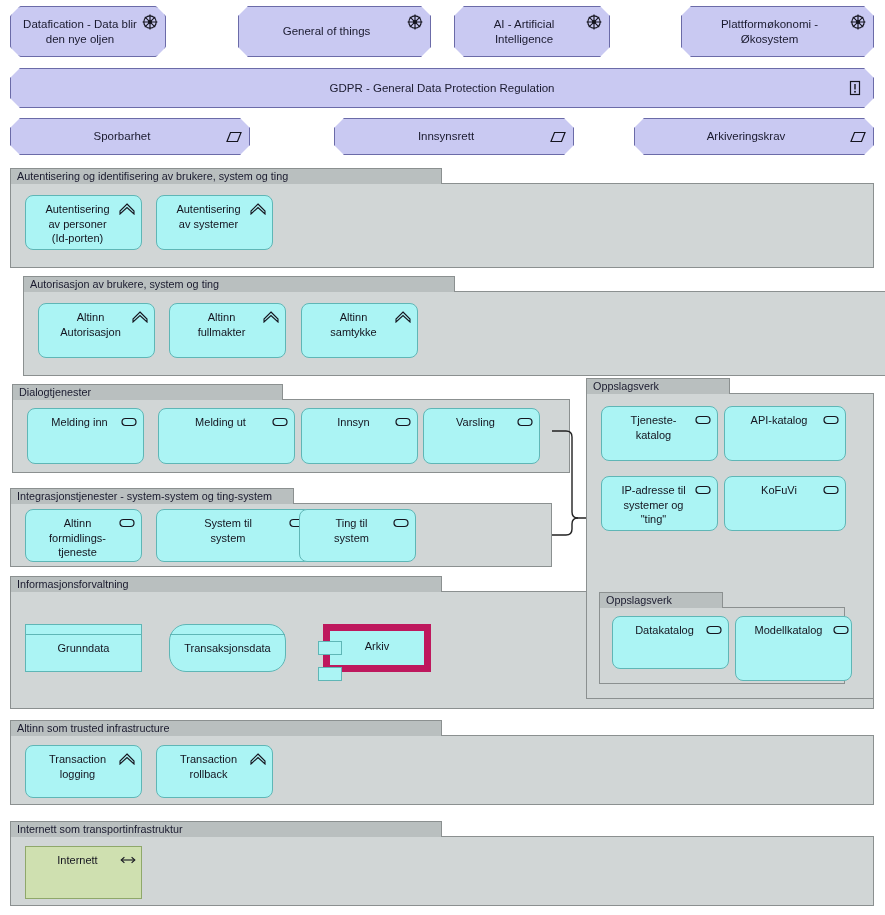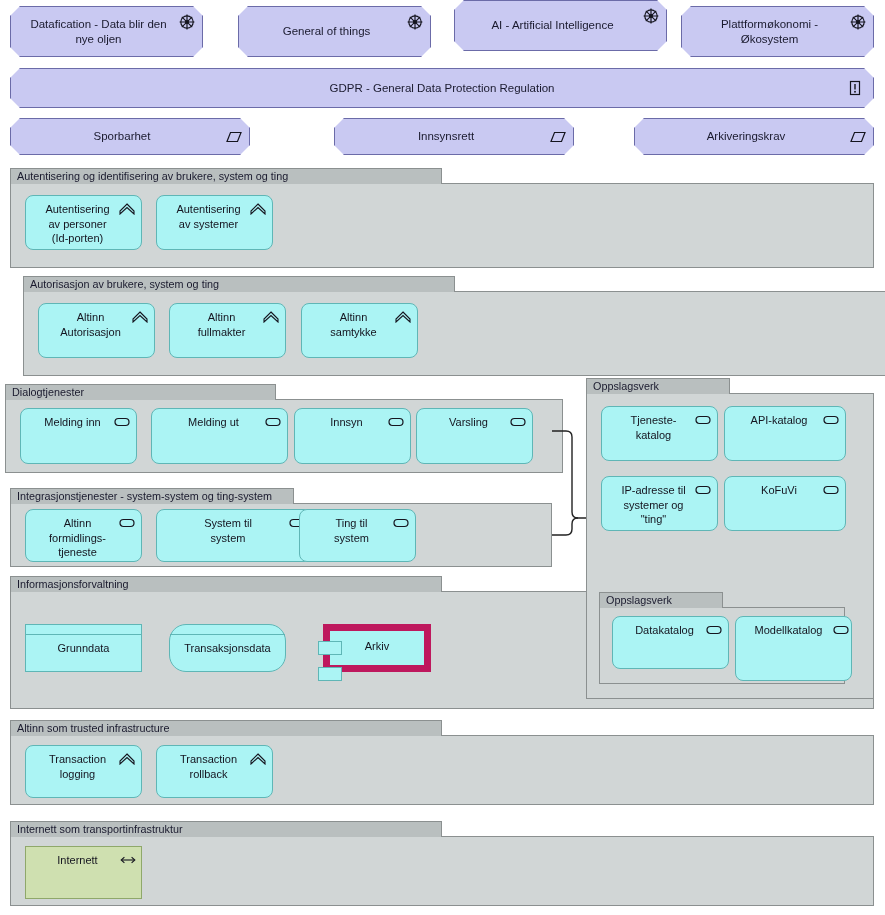--- a/index.html
+++ b/index.html
@@ -77,21 +77,21 @@
   .comp .nub.n1{top:10px;}
   .comp .nub.n2{top:36px;}
 
   svg.conn{position:absolute;left:0;top:0;width:885px;height:915px;pointer-events:none;}
 </style>
 </head>
 <body>
 
 <div id="canvas">
 
-  <div class="octa" style="left:10px;top:6px;width:193px;height:51px;">
+  <div class="octa" style="left:10px;top:6px;width:156px;height:51px;border-radius:11px;">
     <span class="lbl">Datafication - Data blir den nye oljen</span>
     <span class="ic">
       <svg viewBox="0 0 16 16" width="16" height="16">
         <circle cx="8" cy="8" r="6.2" fill="none" stroke="#15151f" stroke-width="1.2"></circle>
         <circle cx="8" cy="8" r="2.1" fill="#15151f"></circle>
         <line x1="8" y1="0.6" x2="8" y2="15.4" stroke="#15151f" stroke-width="1.2"></line>
         <line x1="0.6" y1="8" x2="15.4" y2="8" stroke="#15151f" stroke-width="1.2"></line>
         <line x1="2.8" y1="2.8" x2="13.2" y2="13.2" stroke="#15151f" stroke-width="1.1"></line>
         <line x1="13.2" y1="2.8" x2="2.8" y2="13.2" stroke="#15151f" stroke-width="1.1"></line>
       </svg>
@@ -105,21 +105,21 @@
         <circle cx="8" cy="8" r="6.2" fill="none" stroke="#15151f" stroke-width="1.2"></circle>
         <circle cx="8" cy="8" r="2.1" fill="#15151f"></circle>
         <line x1="8" y1="0.6" x2="8" y2="15.4" stroke="#15151f" stroke-width="1.2"></line>
         <line x1="0.6" y1="8" x2="15.4" y2="8" stroke="#15151f" stroke-width="1.2"></line>
         <line x1="2.8" y1="2.8" x2="13.2" y2="13.2" stroke="#15151f" stroke-width="1.1"></line>
         <line x1="13.2" y1="2.8" x2="2.8" y2="13.2" stroke="#15151f" stroke-width="1.1"></line>
       </svg>
     </span>
   </div>
 
-  <div class="octa" style="left:454px;top:0;width:213px;height:51px;">
+  <div class="octa" style="left:454px;top:6px;width:156px;height:51px;">
     <span class="lbl">AI - Artificial Intelligence</span>
     <span class="ic">
       <svg viewBox="0 0 16 16" width="16" height="16">
         <circle cx="8" cy="8" r="6.2" fill="none" stroke="#15151f" stroke-width="1.2"></circle>
         <circle cx="8" cy="8" r="2.1" fill="#15151f"></circle>
         <line x1="8" y1="0.6" x2="8" y2="15.4" stroke="#15151f" stroke-width="1.2"></line>
         <line x1="0.6" y1="8" x2="15.4" y2="8" stroke="#15151f" stroke-width="1.2"></line>
         <line x1="2.8" y1="2.8" x2="13.2" y2="13.2" stroke="#15151f" stroke-width="1.1"></line>
         <line x1="13.2" y1="2.8" x2="2.8" y2="13.2" stroke="#15151f" stroke-width="1.1"></line>
       </svg>
@@ -248,21 +248,21 @@
       <span>Transaksjonsdata</span>
     </div>
 
     <div class="comp" style="left:312px;top:32px;width:108px;height:48px;">
       <span class="nub n1"></span>
       <span class="nub n2"></span>
       <span>Arkiv</span>
     </div>
   </div>
 
-  <div class="grp" style="left:5px;top:399px;width:558px;height:74px;">
+  <div class="grp" style="left:12px;top:399px;width:558px;height:74px;">
     <div class="tab" style="width:271px;">Dialogtjenester</div>
 
     <div class="el" style="left:14px;top:8px;width:117px;height:56px;">
       <span class="txt">Melding inn</span>
       <span class="ic">
         <svg viewBox="0 0 16 12" width="16" height="12">
           <rect x="1" y="2.5" width="14" height="7" rx="3.5" ry="3.5" fill="none" stroke="#15151f" stroke-width="1.2"></rect>
         </svg>
       </span>
     </div>

